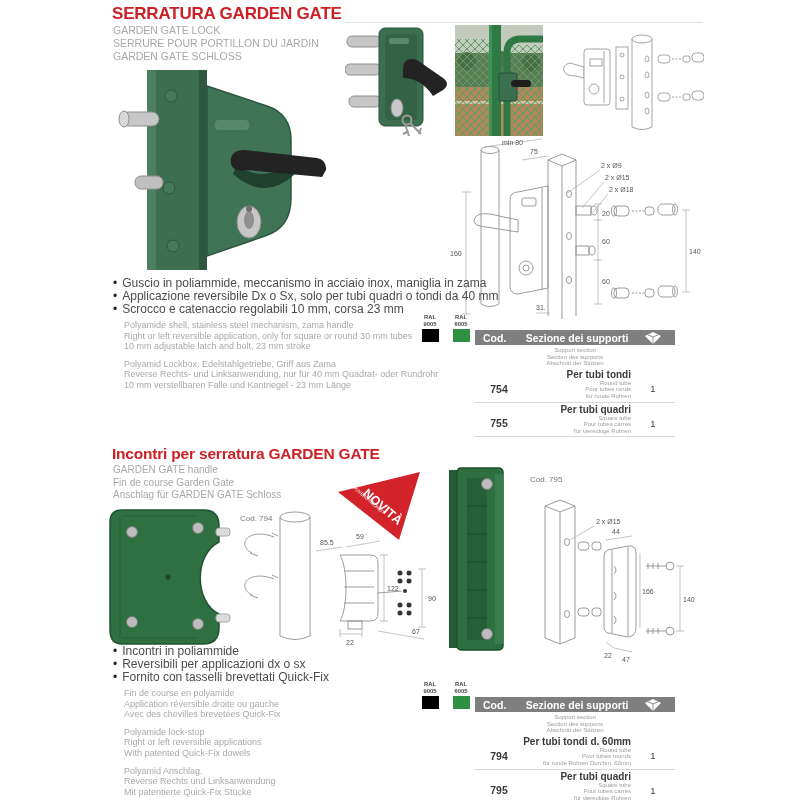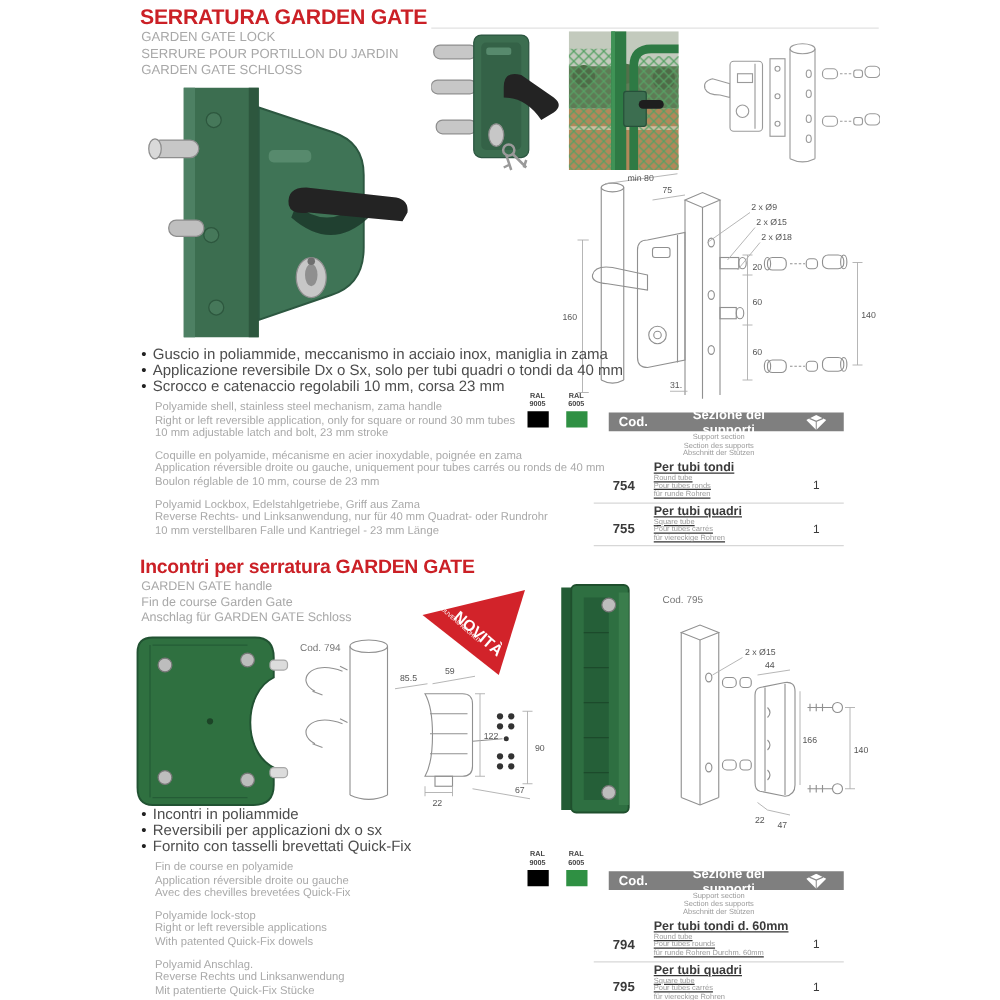--- a/index.html
+++ b/index.html
@@ -16,28 +16,28 @@
   .hairline{position:absolute;background:#e2e2e2;height:1px;}
   
   .ral{display:flex;gap:9px;}
   .ral .item{width:22px;text-align:center;}
   .ral .lbl{font-size:5.8px;font-weight:bold;color:#444;line-height:6.5px;}
   .ral .sw{width:17px;height:13px;margin:2px auto 0;}
   .sw-black{background:#000000;}
   .sw-green{background:#2f9043;}
   
   .ptable{width:200px;}
-  .thead{display:flex;align-items:center;background:#7f7f7f;height:15px;color:#fff;margin-left:12px;}
+  .thead{display:flex;align-items:center;background:#7f7f7f;height:15px;color:#fff;}
   .th-cod{width:48px;padding-left:8px;font-size:10.5px;font-weight:bold;box-sizing:border-box;}
   .th-sec{flex:1;text-align:center;font-size:10.5px;font-weight:bold;}
   .th-ico{width:44px;text-align:center;line-height:0;}
   .tsub{text-align:center;font-size:6px;color:#9b9b9b;line-height:6.6px;padding:2px 0 1px;}
   .trow{display:flex;border-bottom:1px solid #d7d7d7;padding:1px 0 2px;}
   .tc-cod{width:48px;text-align:center;font-size:10.5px;font-weight:bold;color:#3a3a3a;align-self:center;padding-top:9px;}
-  .tc-mid{flex:1;text-align:left;text-decoration:underline;}
+  .tc-mid{flex:1;text-align:right;}
   .tc-name{font-size:10px;font-weight:bold;color:#3a3a3a;line-height:11px;}
   .tc-s{font-size:6px;color:#9b9b9b;line-height:6.6px;}
   .tc-qty{width:44px;text-align:center;font-size:9.5px;color:#3a3a3a;align-self:center;padding-top:9px;}
   svg text{font-family:"Liberation Sans",sans-serif;}
   .dimtext{fill:#555;font-size:7px;}
   .codlbl{fill:#777;font-size:8px;}
 </style>
 </head>
 <body>
 
@@ -224,25 +224,20 @@
     <div><span class="dot">•</span><span>Applicazione reversibile Dx o Sx, solo per tubi quadri o tondi da 40 mm</span></div>
     <div><span class="dot">•</span><span>Scrocco e catenaccio regolabili 10 mm, corsa 23 mm</span></div>
   </div>
   <div class="abs desc" style="left:124px;top:320px;">
     <div class="blk">
       <div>Polyamide shell, stainless steel mechanism, zama handle</div>
       <div>Right or left reversible application, only for square or round 30 mm tubes</div>
       <div>10 mm adjustable latch and bolt, 23 mm stroke</div>
     </div>
     <div class="blk">
-      <div>Coquille en polyamide, mécanisme en acier inoxydable, poignée en zama</div>
-      <div>Application réversible droite ou gauche, uniquement pour tubes carrés ou ronds de 40 mm</div>
-      <div>Boulon réglable de 10 mm, course de 23 mm</div>
-    </div>
-    <div class="blk">
       <div>Polyamid Lockbox, Edelstahlgetriebe, Griff aus Zama</div>
       <div>Reverse Rechts- und Linksanwendung, nur für 40 mm Quadrat- oder Rundrohr</div>
       <div>10 mm verstellbaren Falle und Kantriegel - 23 mm Länge</div>
     </div>
   </div>
 
   <div class="abs ral" style="left:419px;top:314px;">
     <div class="item">
       <div class="lbl"><span>RAL</span><br><span>9005</span></div>
       <div class="sw sw-black"></div>

